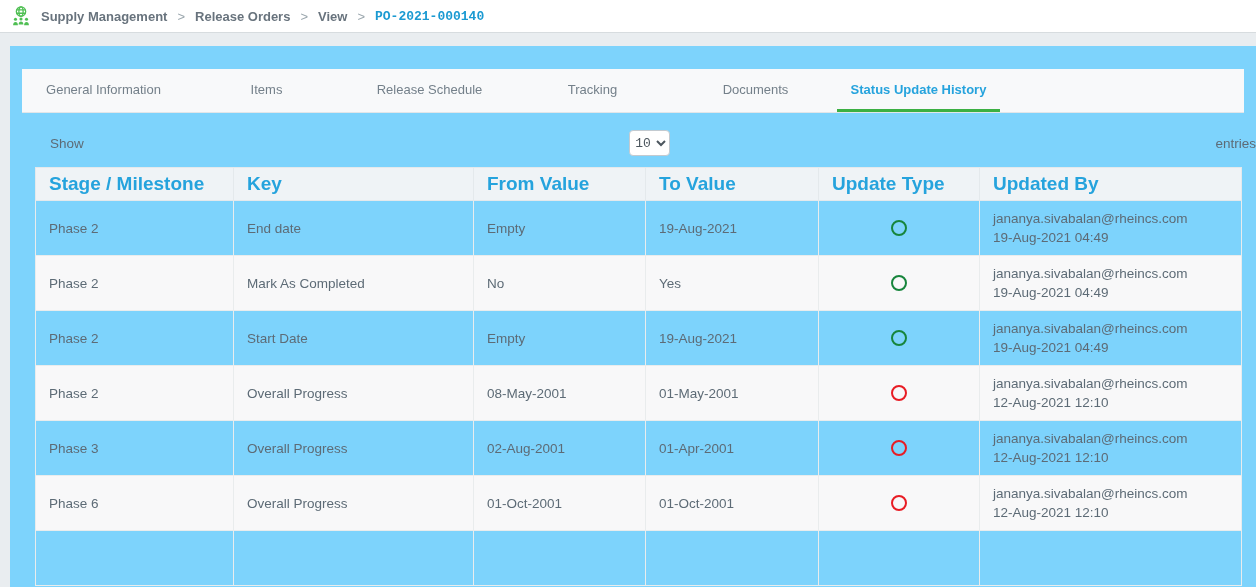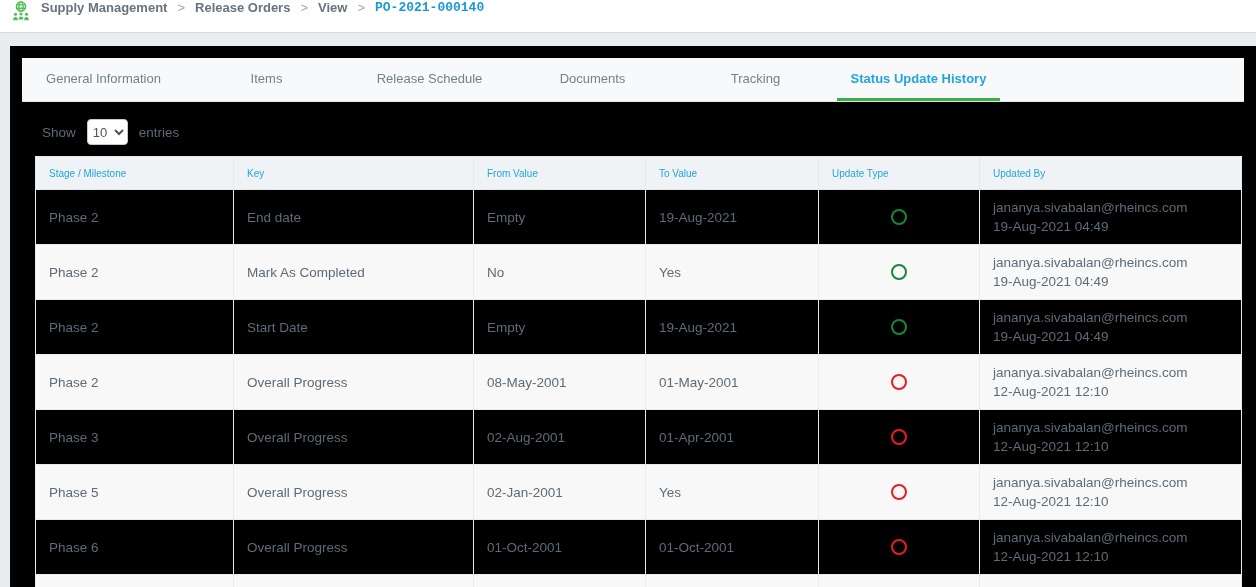--- a/index.html
+++ b/index.html
@@ -7,36 +7,36 @@
   body {
     width: 1256px; height: 587px;
     background: #e9edf0;
     font-family: "Liberation Sans", sans-serif;
     overflow: hidden;
   }
   
   .topbar {
     height: 33px; background: #ffffff;
     border-bottom: 1px solid #d7dcdf;
-    display: flex; align-items: flex-start;
+    display: flex; align-items: center;
     padding: 0 10px; gap: 9px;
   }
   .brand-icon { display: flex; align-items: center; }
   .breadcrumb { display: flex; align-items: center; gap: 10px; font-size: 13px; }
   .bc-item { color: #68737d; font-weight: 700; text-decoration: none; cursor: pointer; }
   .bc-sep { color: #9aa6ad; font-weight: 400; font-size: 13px; }
   .bc-current { color: #1b9ad2; font-weight: 700; font-family: Liberation Mono, monospace; }
 
   
   .card {
     margin-left: 10px;
     margin-top: 13px;
-    background: #000000;
+    background: #7dd3fc;
     height: 541px;
-    padding-top: 12px;
+    padding-top: 23px;
   }
 
   
   .tabstrip {
     margin: 0 12px;
     height: 44px;
     background: #f8f9fa;
     border-bottom: 1px solid #e2e6e9;
     display: flex;
   }
@@ -44,38 +44,38 @@
     width: 163px; flex: none;
     display: flex; align-items: center; justify-content: center;
     font-size: 13px; color: #74808a;
     border-bottom: 3px solid transparent;
     cursor: pointer;
   }
   .tab.active { color: #25a3dd; font-weight: 700; border-bottom-color: #3cb043; align-items: center; }
 
   
   .entries {
-    display: flex; align-items: center; gap: 11px;
-    margin: 17px 0 11px 32px;
-    font-size: 13.5px; color: #5d6b76;
+    display: flex; align-items: center; gap: 28px;
+    margin: 17px 0 11px 40px;
+    font-size: 13.5px; color: #5d6b76; justify-content: space-between;
   }
   .entries select {
     height: 26px; min-width: 41px;
     border: 1px solid #c3cad0; border-radius: 4px;
     background: #fff; color: #4c565e;
-    font-family: Liberation Sans, sans-serif;
+    font-family: Liberation Mono, monospace;
     font-size: 13px; padding: 0 1px;
   }
 
   
   .table-wrap { margin: 0 14px 0 25px; }
   table { width: 100%; border-collapse: collapse; table-layout: fixed; }
   th {
     background: #eff3f6; color: #25a3dd;
-    font-size: 10px; font-weight: 400; text-align: left;
+    font-size: 19px; font-weight: 700; text-align: left;
     height: 33px; padding: 0 4px 0 13px;
     border: 1px solid #e4e9ec;
   }
   td {
     height: 55px; padding: 0 4px 0 13px;
     border: 1px solid #e9eced;
     font-size: 13.5px; color: #5d6b76;
     background: transparent;
   }
   tbody tr:nth-child(even) td { background: #f8f8f9; }
@@ -129,25 +129,25 @@
   <div class="tab">
     <span>Items</span>
   </div>
 
 
   <div class="tab">
     <span>Release Schedule</span>
   </div>
 
   <div class="tab">
+    <span>Tracking</span>
+  </div>
+
+  <div class="tab">
     <span>Documents</span>
-  </div>
-
-  <div class="tab">
-    <span>Tracking</span>
   </div>
 
   <div class="tab active">
     <span>Status Update History</span>
   </div>
 </div>
 
   <div class="entries">
     <span>Show</span>
     <select><option>10</option></select>
@@ -253,35 +253,20 @@
       <span class="circle" style="border-color: rgb(232, 28, 36);"></span>
     </td>
     <td>
       <div class="updated-lines">
         <div>jananya.sivabalan@rheincs.com</div>
         <div>12-Aug-2021 12:10</div>
       </div>
     </td>
   </tr>
 
-  <tr>
-    <td>Phase 5</td>
-    <td>Overall Progress</td>
-    <td>02-Jan-2001</td>
-    <td>Yes</td>
-    <td class="center">
-      <span class="circle" style="border-color: rgb(232, 28, 36);"></span>
-    </td>
-    <td>
-      <div class="updated-lines">
-        <div>jananya.sivabalan@rheincs.com</div>
-        <div>12-Aug-2021 12:10</div>
-      </div>
-    </td>
-  </tr>
 
   <tr>
     <td>Phase 6</td>
     <td>Overall Progress</td>
     <td>01-Oct-2001</td>
     <td>01-Oct-2001</td>
     <td class="center">
       <span class="circle" style="border-color: rgb(232, 28, 36);"></span>
     </td>
     <td>

